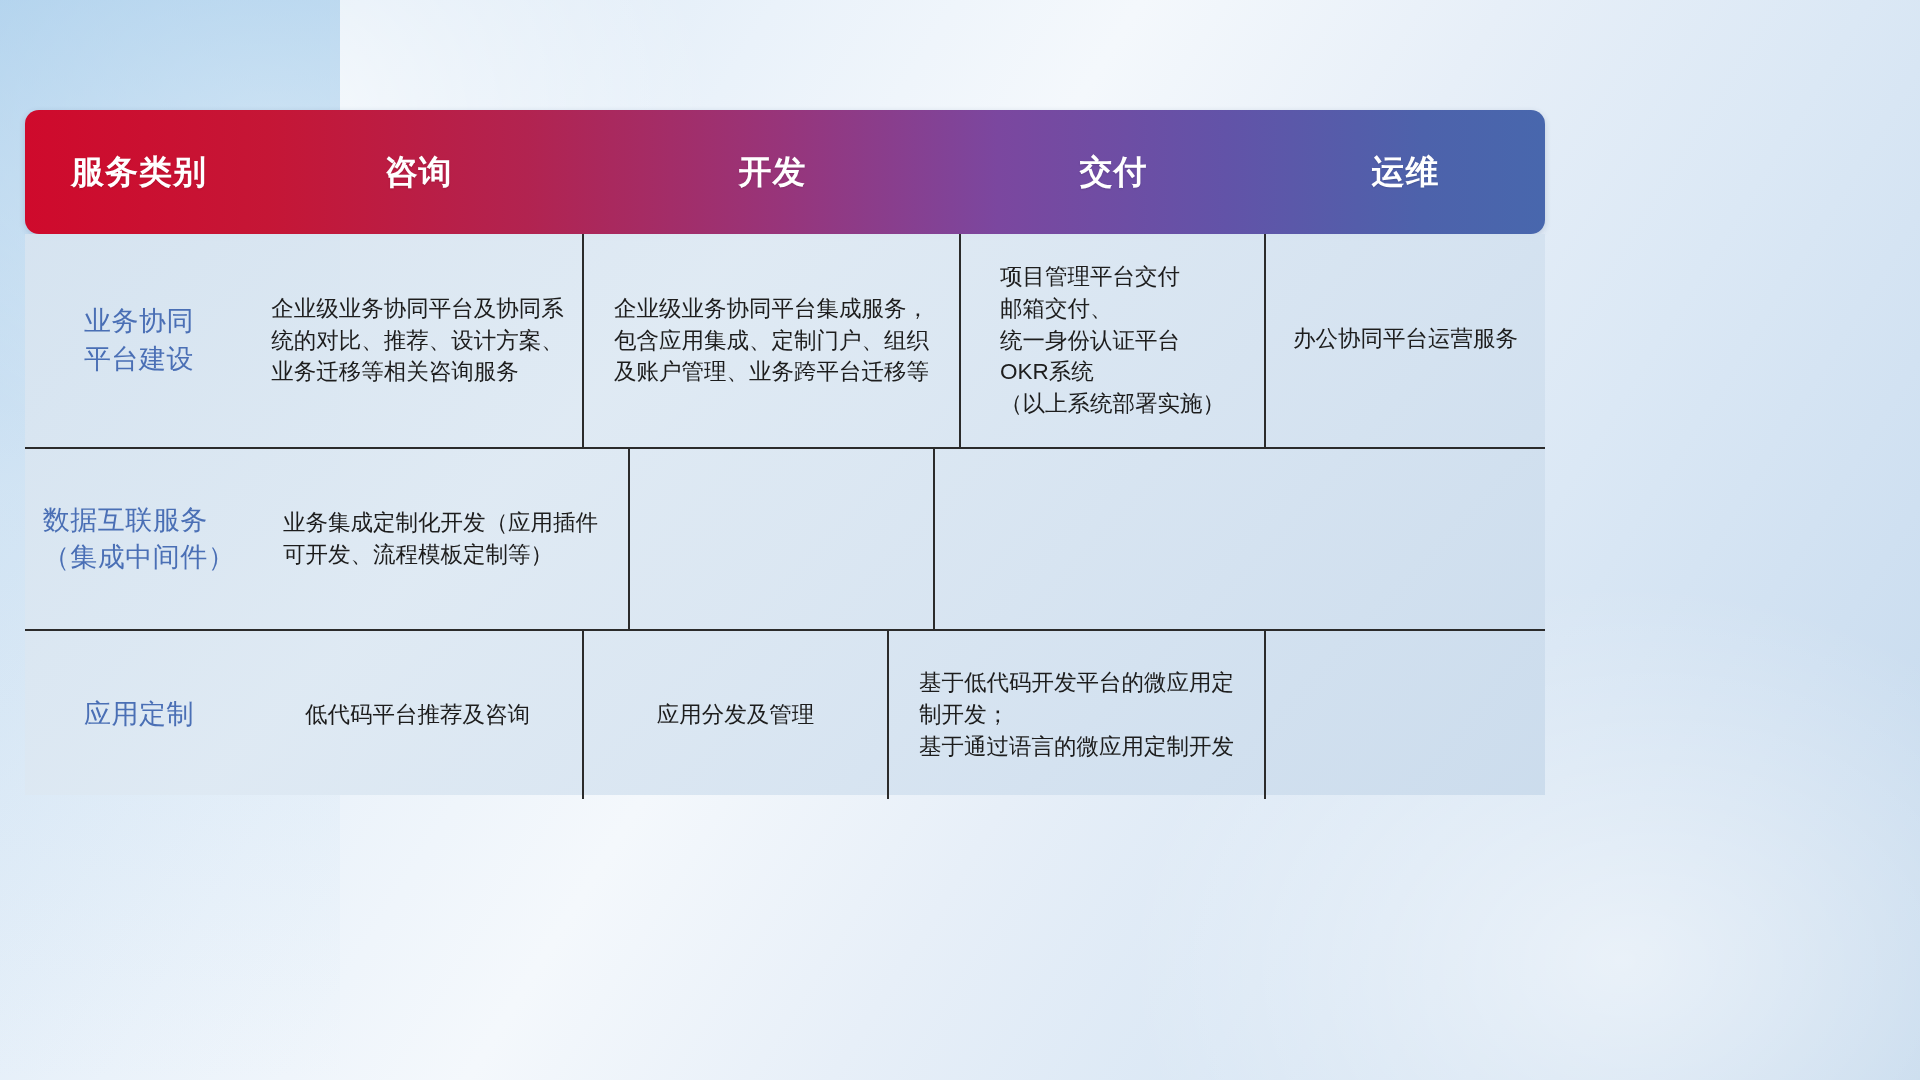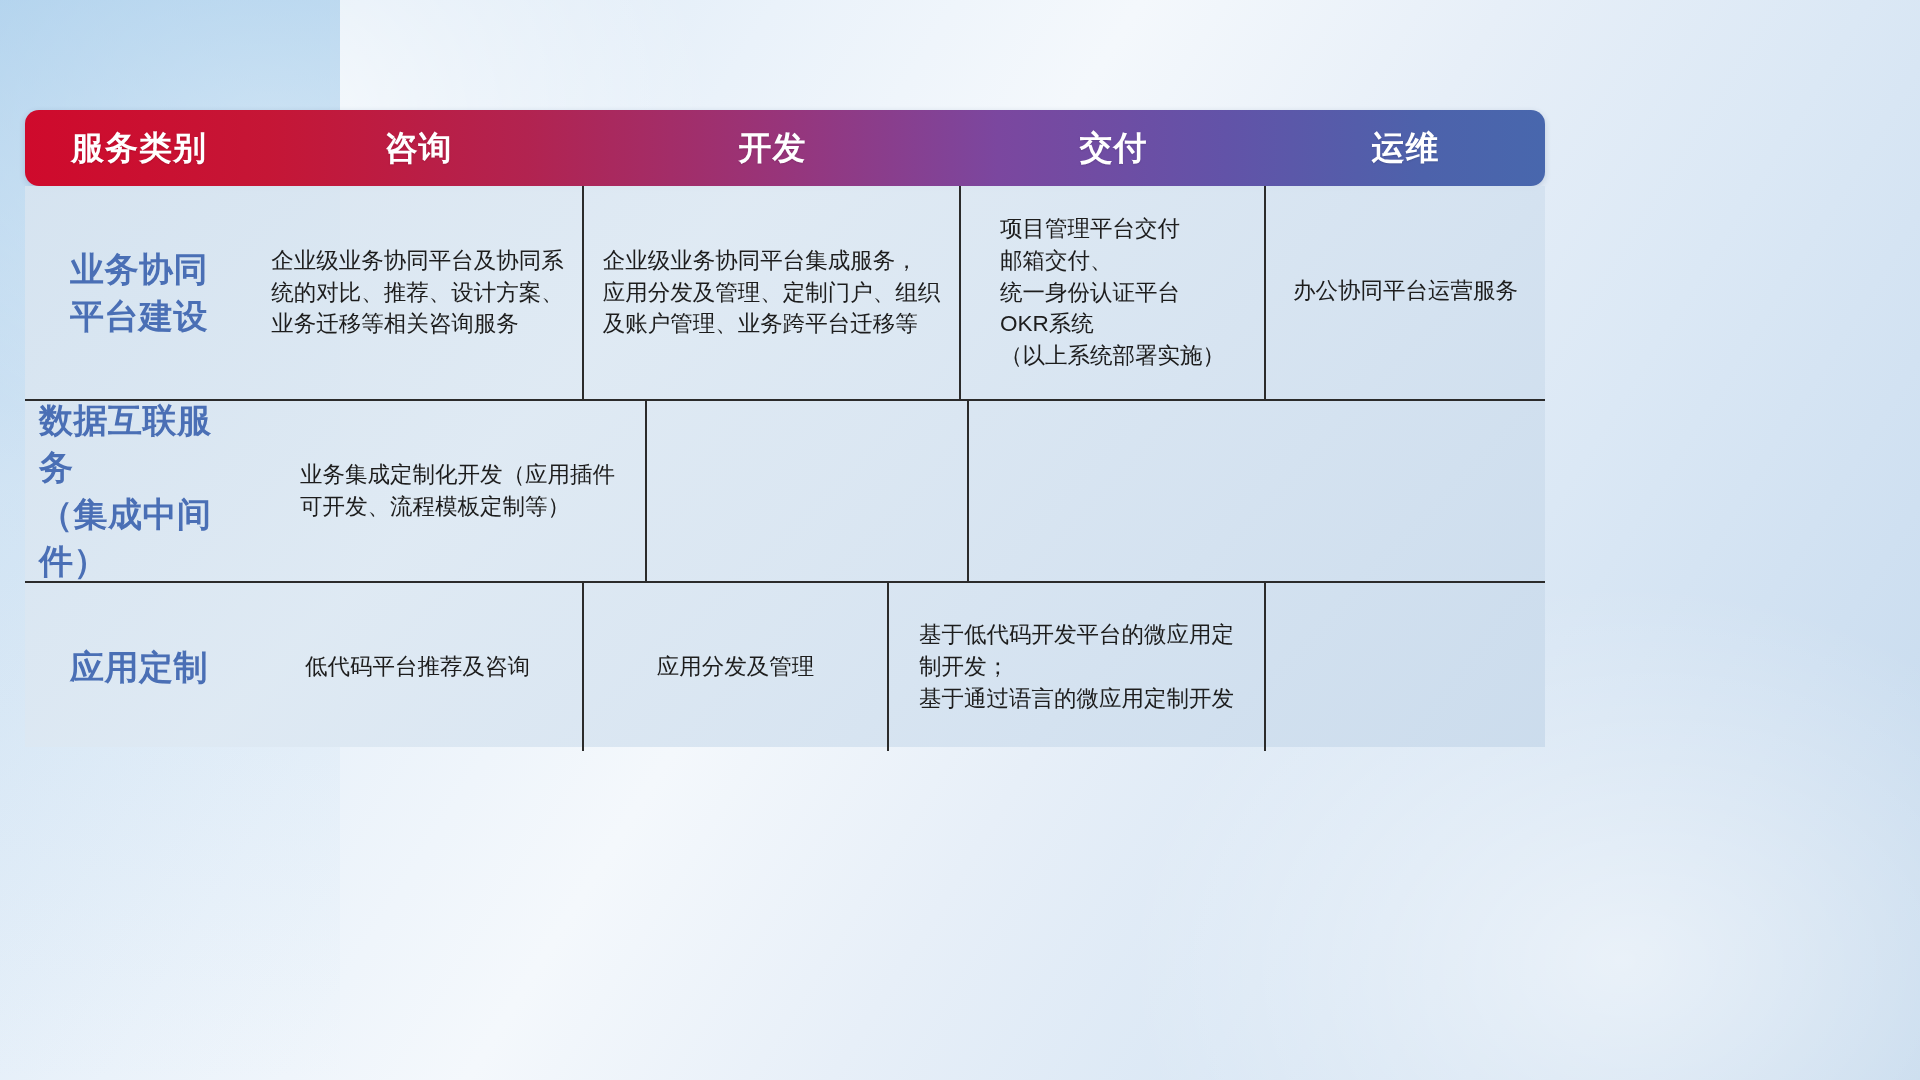--- a/index.html
+++ b/index.html
@@ -50,21 +50,21 @@
     position: absolute;
     left: 25px;
     top: 110px;
     width: 1520px;
     height: 665px;
   }
 
   
   .thead {
     display: flex;
-    height: 76px;
+    height: 124px;
     border-radius: 14px;
     background: linear-gradient(90deg,
         #cf0a2c 0%,
         #c51636 16%,
         #b22350 33%,
         #97357b 50%,
         #7b479f 64%,
         #6253a8 79%,
         #4d62ab 92%,
         #4867ad 100%);
@@ -90,21 +90,21 @@
         rgba(215,228,240,0.92) 0%,
         rgba(222,233,243,0.92) 35%,
         rgba(212,226,240,0.92) 70%,
         rgba(202,219,236,0.92) 100%);
   }
   .trow {
     display: flex;
     position: relative;
   }
   .trow.r1 { height: 213px; }
-  .trow.r2 { height: 180px; gap: 17px; }
+  .trow.r2 { height: 180px; }
   .trow.r3 { height: 168px; }
 
   .trow.r1, .trow.r2 {
     border-bottom: 2px solid #2b2b2b;
   }
   .tbody::after {
     content: "";
     position: absolute;
     left: 0; right: 0; bottom: 0;
     height: 0;
@@ -121,22 +121,22 @@
     font-size: 22.5px;
     line-height: 1.42;
     white-space: pre-line;
   }
 
   
   .td.sep-right { border-right: 2px solid #2b2b2b; }
 
   .td.cat {
     color: #4a6fb5;
-    font-weight: bold;
-    font-size: 34px;
+    font-weight: normal;
+    font-size: 27px;
     line-height: 1.38;
     letter-spacing: 0.5px;
   }
 
   
   .c0 { width: 228px; }
   .c1 { width: 331px; }
   .c2 { width: 377px; }
   .c3 { width: 305px; }
   .c4 { width: 279px; font-family: Liberation Mono, monospace; }
@@ -160,21 +160,21 @@
 
   <div class="tbody">
 
     <div class="trow r1">
       <div class="td cat c0">业务协同
 平台建设</div>
       <div class="td c1 sep-right">企业级业务协同平台及协同系
 统的对比、推荐、设计方案、
 业务迁移等相关咨询服务</div>
       <div class="td c2 sep-right">企业级业务协同平台集成服务，
-应用分发及管理、定制门户、组织
+包含应用集成、定制门户、组织
 及账户管理、业务跨平台迁移等</div>
       <div class="td c3 sep-right">项目管理平台交付
 邮箱交付、
 统一身份认证平台
 OKR系统
 （以上系统部署实施）</div>
       <div class="td c4">办公协同平台运营服务</div>
     </div>
 
     <div class="trow r2">

